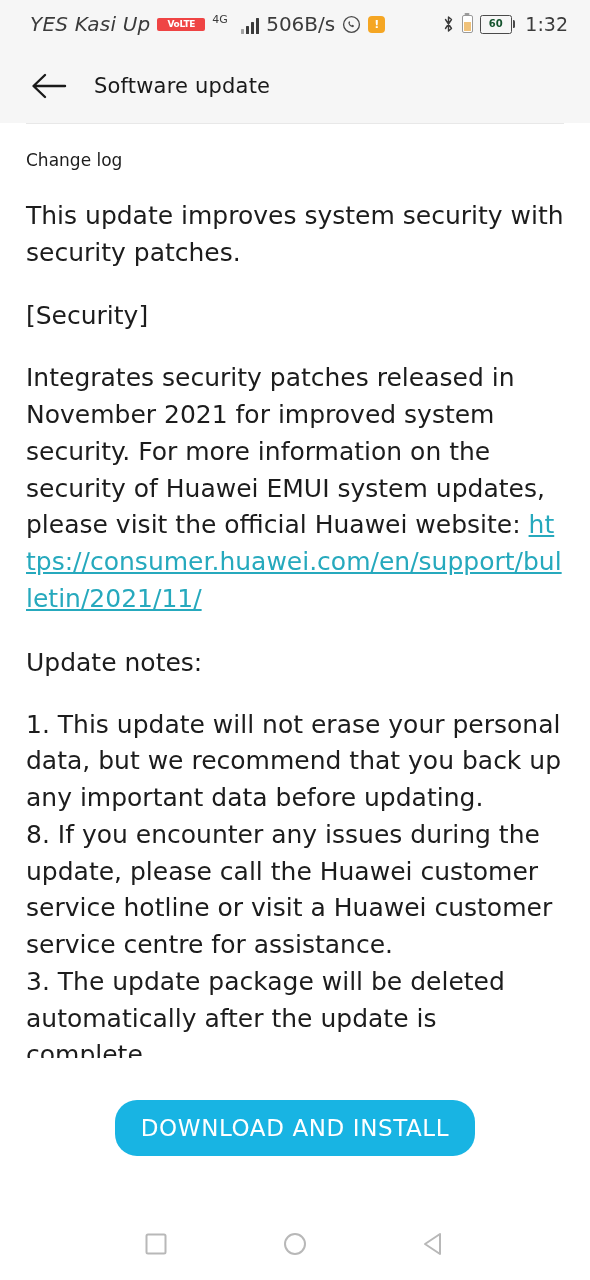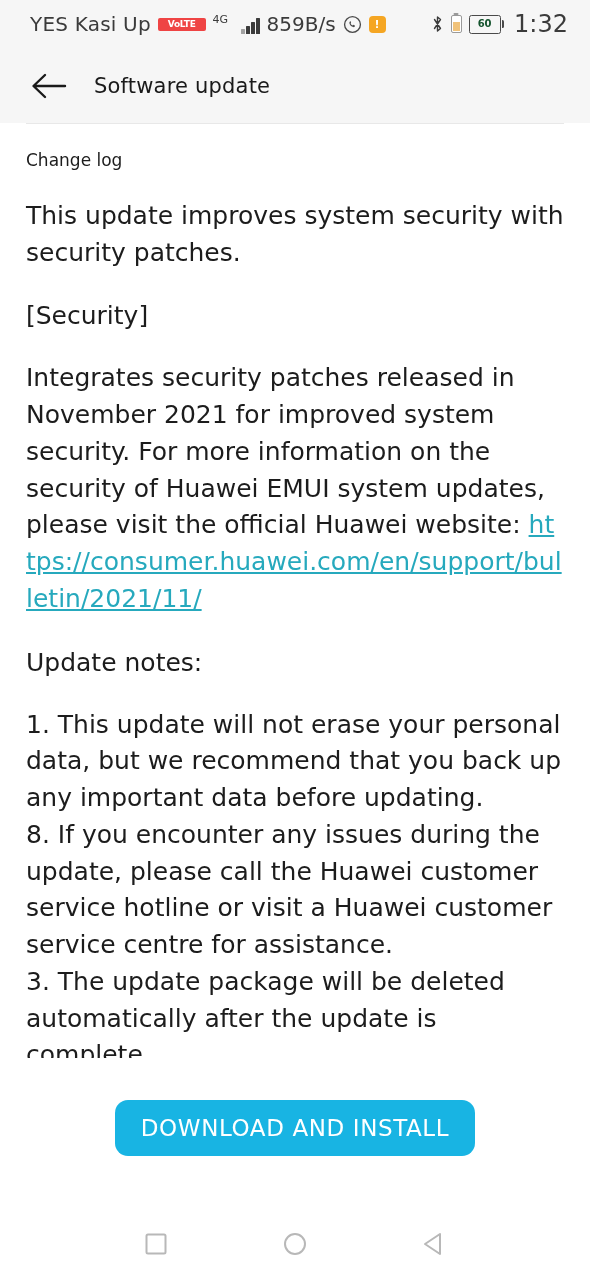--- a/index.html
+++ b/index.html
@@ -21,21 +21,21 @@
     height:48px;
     background:#f6f6f6;
     display:flex; align-items:center;
     padding:0 22px 0 30px;
     flex:0 0 auto;
   }
   .sb-left { display:flex; align-items:center; gap:7px; flex:1 1 auto; }
   .sb-right { display:flex; align-items:center; gap:7px; }
   .sb-text {
     font-size:20px; color:#3b3b3b; letter-spacing:.2px;
-    font-family:"DejaVu Sans", sans-serif; white-space:nowrap;
+    font-family:"DejaVu Sans", sans-serif; white-space:nowrap;font-style:italic;
   }
   .volte-badge {
     display:inline-block;
     background:#ef4444; color:#ffffff;
     font-size:9px; font-weight:bold;
     padding:2px 10px; border-radius:2px;
     letter-spacing:-0.3px; line-height:1;
     font-family:"DejaVu Sans", sans-serif;
   }
   .sig-wrap { display:flex; align-items:flex-end; gap:13px; }
@@ -69,21 +69,21 @@
   .batt-main {
     display:flex; align-items:center;
   }
   .batt-body {
     border:1.6px solid #4a4a4a; border-radius:2.5px;
     padding:0 2px; height:19px; min-width:32px;
     display:flex; align-items:center; justify-content:center;
   }
   .batt-body span { font-size:10px; font-weight:bold; color:#14532d; line-height:1; }
   .batt-cap { width:2.5px; height:8px; background:#4a4a4a; border-radius:0 1.5px 1.5px 0; margin-left:1px; }
-  .clock { font-size:24px; color:#3b3b3b; margin-left:3px; }
+  .clock { font-size:19px; color:#3b3b3b; margin-left:3px; }
 
   
   .app-bar {
     height:75px; background:#f6f6f6;
     display:flex; align-items:center;
     padding:0 0 0 26px;
     flex:0 0 auto;
   }
   .back-btn {
     width:46px; height:46px;
@@ -128,21 +128,21 @@
     cursor:pointer;
   }
 
   
   .action-area {
     flex:0 0 auto; display:flex; align-items:center; justify-content:center;
     padding-bottom:10px; height:150px;
   }
   .primary-btn {
     background:#18b4e3; color:#ffffff;
-    border:none; border-radius:13px;
+    border:none; border-radius:22px;
     font-size:23px; letter-spacing:.6px;
     padding:0 26px; height:56px; min-width:294px;
     display:flex; align-items:center; justify-content:center;
     cursor:pointer;
     font-family:"DejaVu Sans", sans-serif;
   }
 
   
   .nav-bar {
     height:72px; background:#ffffff;
@@ -166,21 +166,21 @@
       <span class="volte-badge">VoLTE</span>
       <span class="sig-wrap">
         <span class="sig-gen">4G</span>
         <span class="bars">
             <i></i>
             <i></i>
             <i></i>
             <i></i>
           </span>
       </span>
-      <span class="speed">859B/s</span>
+      <span class="speed">506B/s</span>
       <span class="wa-icon">
         <svg viewBox="0 0 24 24" width="19" height="19">
           <circle cx="12" cy="12" r="10" fill="none" stroke="#4a4a4a" stroke-width="1.7"></circle>
           <path d="M8.6 7.8c.4-.2.8 0 1 .4l.6 1.3c.1.3 0 .6-.2.8l-.4.4c.5 1.1 1.4 2 2.5 2.5l.4-.5c.2-.2.5-.3.8-.2l1.3.6c.4.2.5.6.4 1-.3.9-1.2 1.4-2.1 1.2-2.4-.5-4.3-2.4-4.8-4.8-.2-.9.3-1.8 1.1-2.2z" fill="#4a4a4a"></path>
         </svg>
       </span>
       <span class="badge-orange">
         <span>!</span>
       </span>
     </div>

